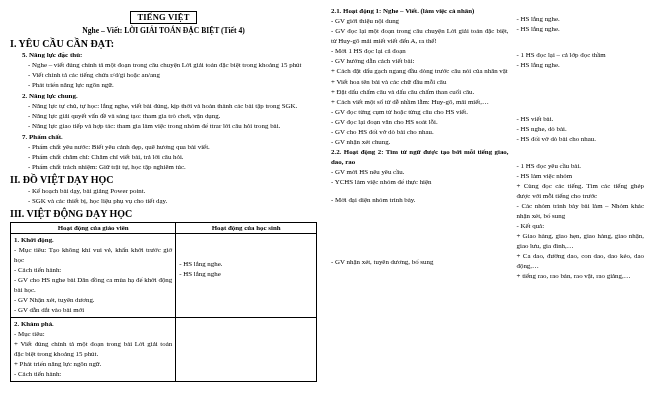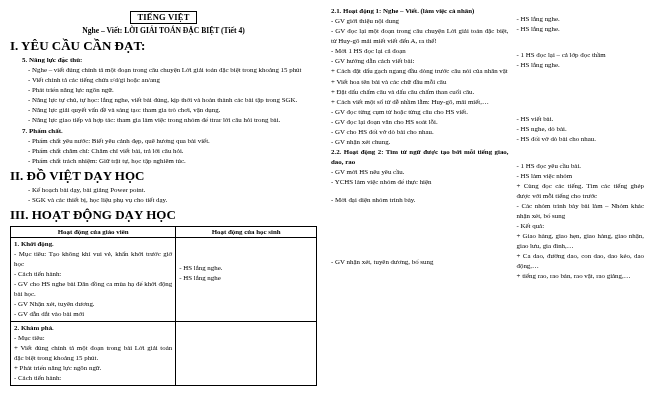--- a/index.html
+++ b/index.html
@@ -50,21 +50,21 @@
     letter-spacing: 0.2px;
   }
   .doc-subtitle {
     text-align: center;
     font-weight: bold;
     font-size: 7.6px;
     margin: 2px 0 3px 0;
   }
   .sec-head {
     font-weight: bold;
-    font-size: 13px;
+    font-size: 10px;
     margin: 2px 0 1px 0;
   }
   .sub-head {
     font-weight: bold;
     font-size: 7px;
     margin: 2px 0 1px 12px;
   }
   .ln {
     font-size: 6.9px;
     line-height: 1.45;
@@ -133,34 +133,35 @@
     </div>
     <div class="doc-subtitle">Nghe – Viết: LỜI GIẢI TOÁN ĐẶC BIỆT (Tiết 4)</div>
 
     <div class="sec-head">I. YÊU CẦU CẦN ĐẠT:</div>
 
     <div class="sub-head">5. Năng lực đặc thù:</div>
     <div class="ln ind2">- Nghe – viết đúng chính tả một đoạn trong câu chuyện Lời giải toán đặc biệt trong khoảng 15 phút</div>
     <div class="ln ind2">- Viết chính tả các tiếng chứa r/d/gi hoặc an/ang</div>
     <div class="ln ind2">- Phát triển năng lực ngôn ngữ.</div>
 
+    <div class="sub-head">2. Năng lực chung.</div>
     <div class="ln ind2">- Năng lực tự chủ, tự học: lắng nghe, viết bài đúng, kịp thời và hoàn thành các bài tập trong SGK.</div>
     <div class="ln ind2">- Năng lực giải quyết vấn đề và sáng tạo: tham gia trò chơi, vận dụng.</div>
     <div class="ln ind2">- Năng lực giao tiếp và hợp tác: tham gia làm việc trong nhóm để ttrar lời câu hỏi trong bài.</div>
 
     <div class="sub-head">7. Phẩm chất.</div>
     <div class="ln ind2">- Phẩm chất yêu nước: Biết yêu cảnh đẹp, quê hương qua bài viết.</div>
     <div class="ln ind2">- Phẩm chất chăm chỉ: Chăm chỉ viết bài, trả lời câu hỏi.</div>
     <div class="ln ind2">- Phẩm chất trách nhiệm: Giữ trật tự, học tập nghiêm túc.</div>
 
     <div class="sec-head">II. ĐỒ VIỆT DẠY HỌC</div>
     <div class="ln ind2">- Kế hoạch bài dạy, bài giảng Power point.</div>
     <div class="ln ind2">- SGK và các thiết bị, học liệu phụ vụ cho tiết dạy.</div>
 
-    <div class="sec-head">III. HOẠT ĐỘNG DẠY HỌC</div>
+    <div class="sec-head">III. VIỆT ĐỘNG DẠY HỌC</div>
 
     <table class="plan">
       <colgroup>
         <col style="width:54%">
         <col style="width:46%">
       </colgroup>
       <thead>
         <tr>
           <th>Hoạt động của giáo viên</th>
           <th>Hoạt động của học sinh</th>

